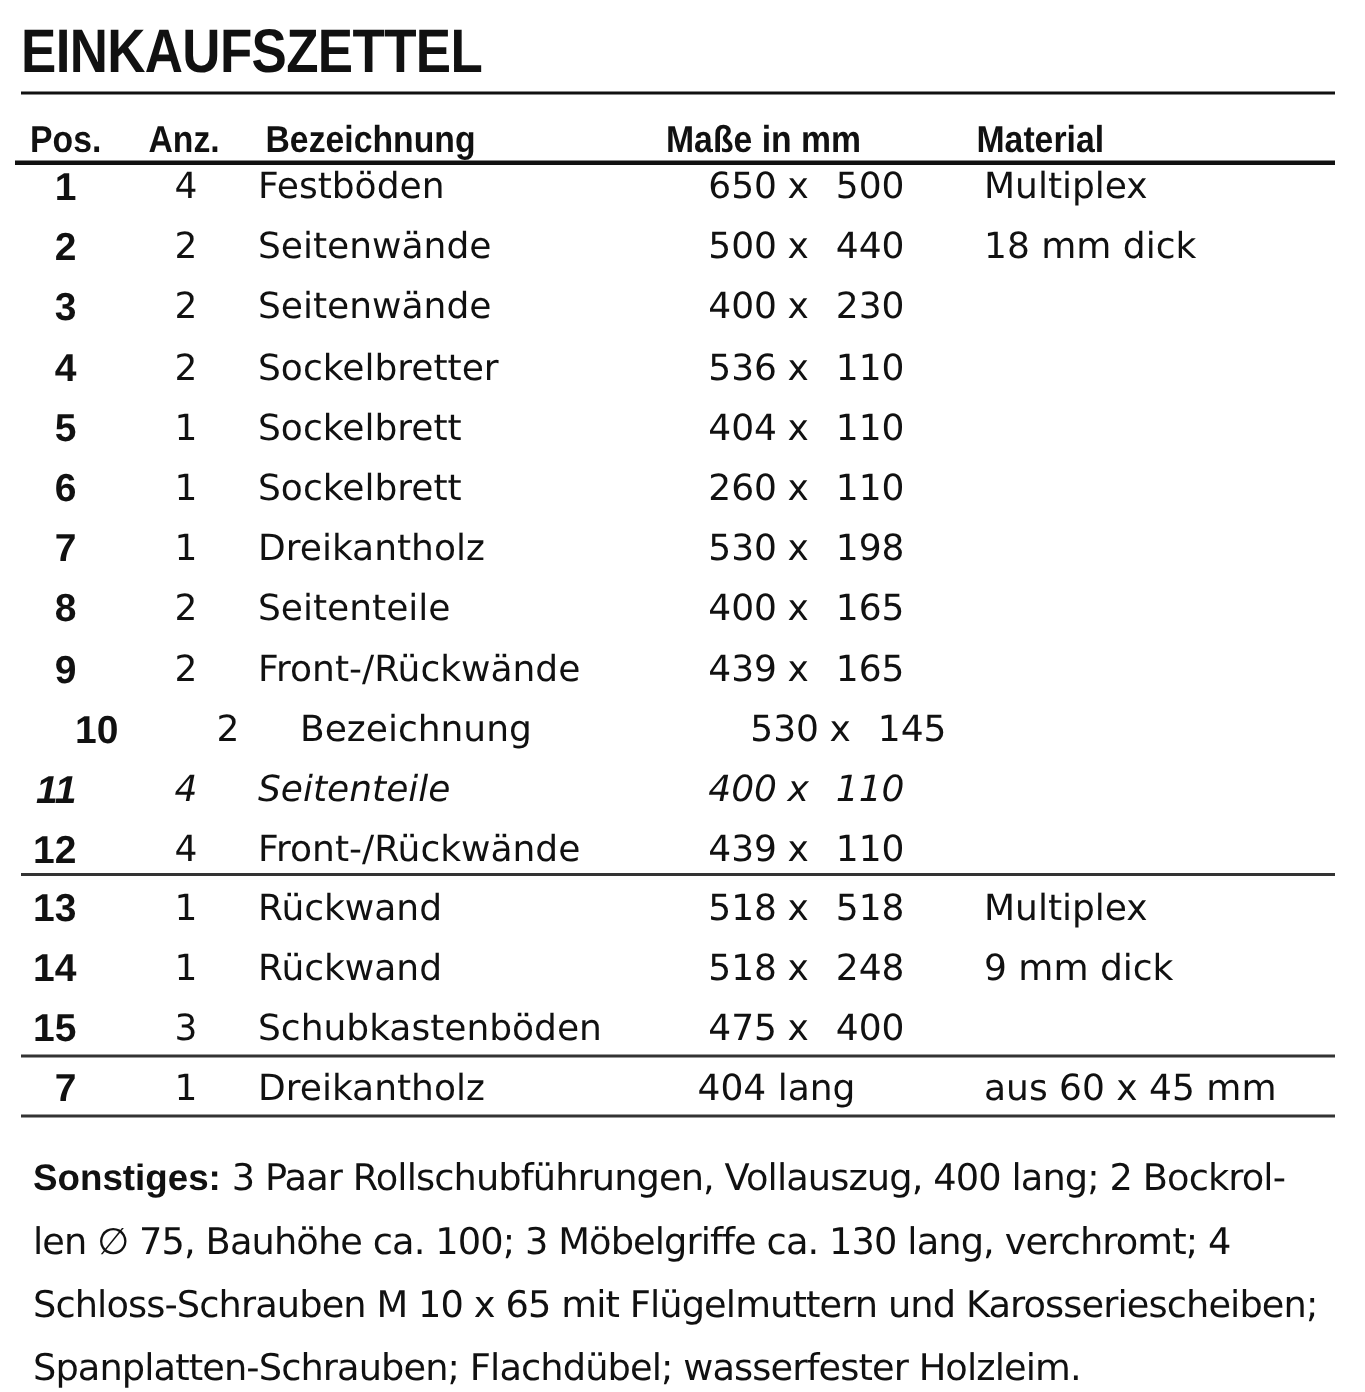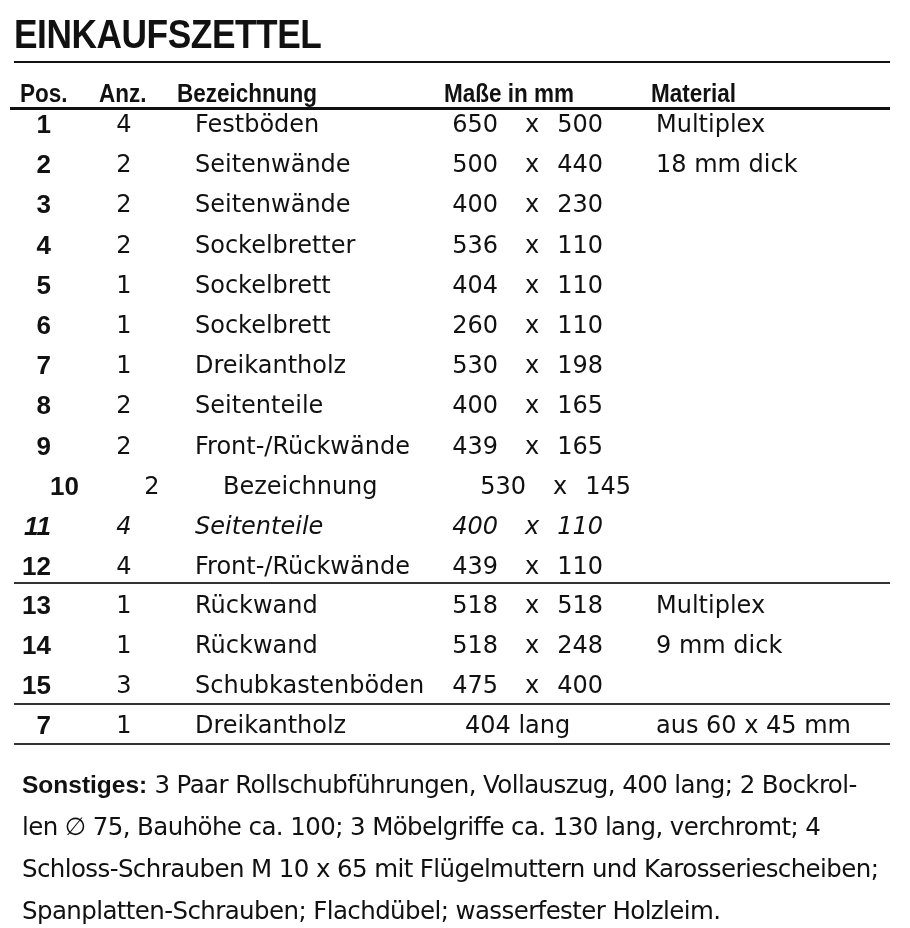--- a/index.html
+++ b/index.html
@@ -29,22 +29,22 @@
   .row { position: absolute; left: 0; width: 910px; height: 40px; }
   .cell {
     position: absolute; top: 0; height: 40px; line-height: 40px;
     font-size: 24px; white-space: nowrap;
   }
   .cell.pos {
     left: 0; width: 51px; text-align: right;
     font-family: "Liberation Sans", sans-serif; font-weight: bold; font-size: 26px;
   }
   .cell.anz { left: 104px; width: 40px; text-align: center; }
-  .cell.bez { left: 195px; }
-  .cell.dim-a { left: 420px; width: 78px; text-align: right; }
+  .cell.bez { left: 172px; }
+  .cell.dim-a { left: 440px; width: 78px; text-align: right; }
   .cell.dim-x { left: 525px; width: 14px; text-align: center; }
   .cell.dim-b { left: 545px; width: 58px; text-align: right; }
   .cell.dim-full { left: 465px; }
   .cell.mat { left: 656px; }
 
   .notes {
     position: absolute; left: 22px; top: 764px; width: 880px;
     font-size: 24.5px; line-height: 42px; letter-spacing: -0.6px;
   }
   .notes .lbl { font-family: "Liberation Sans", sans-serif; font-weight: bold; letter-spacing: 0; text-align: right; }

